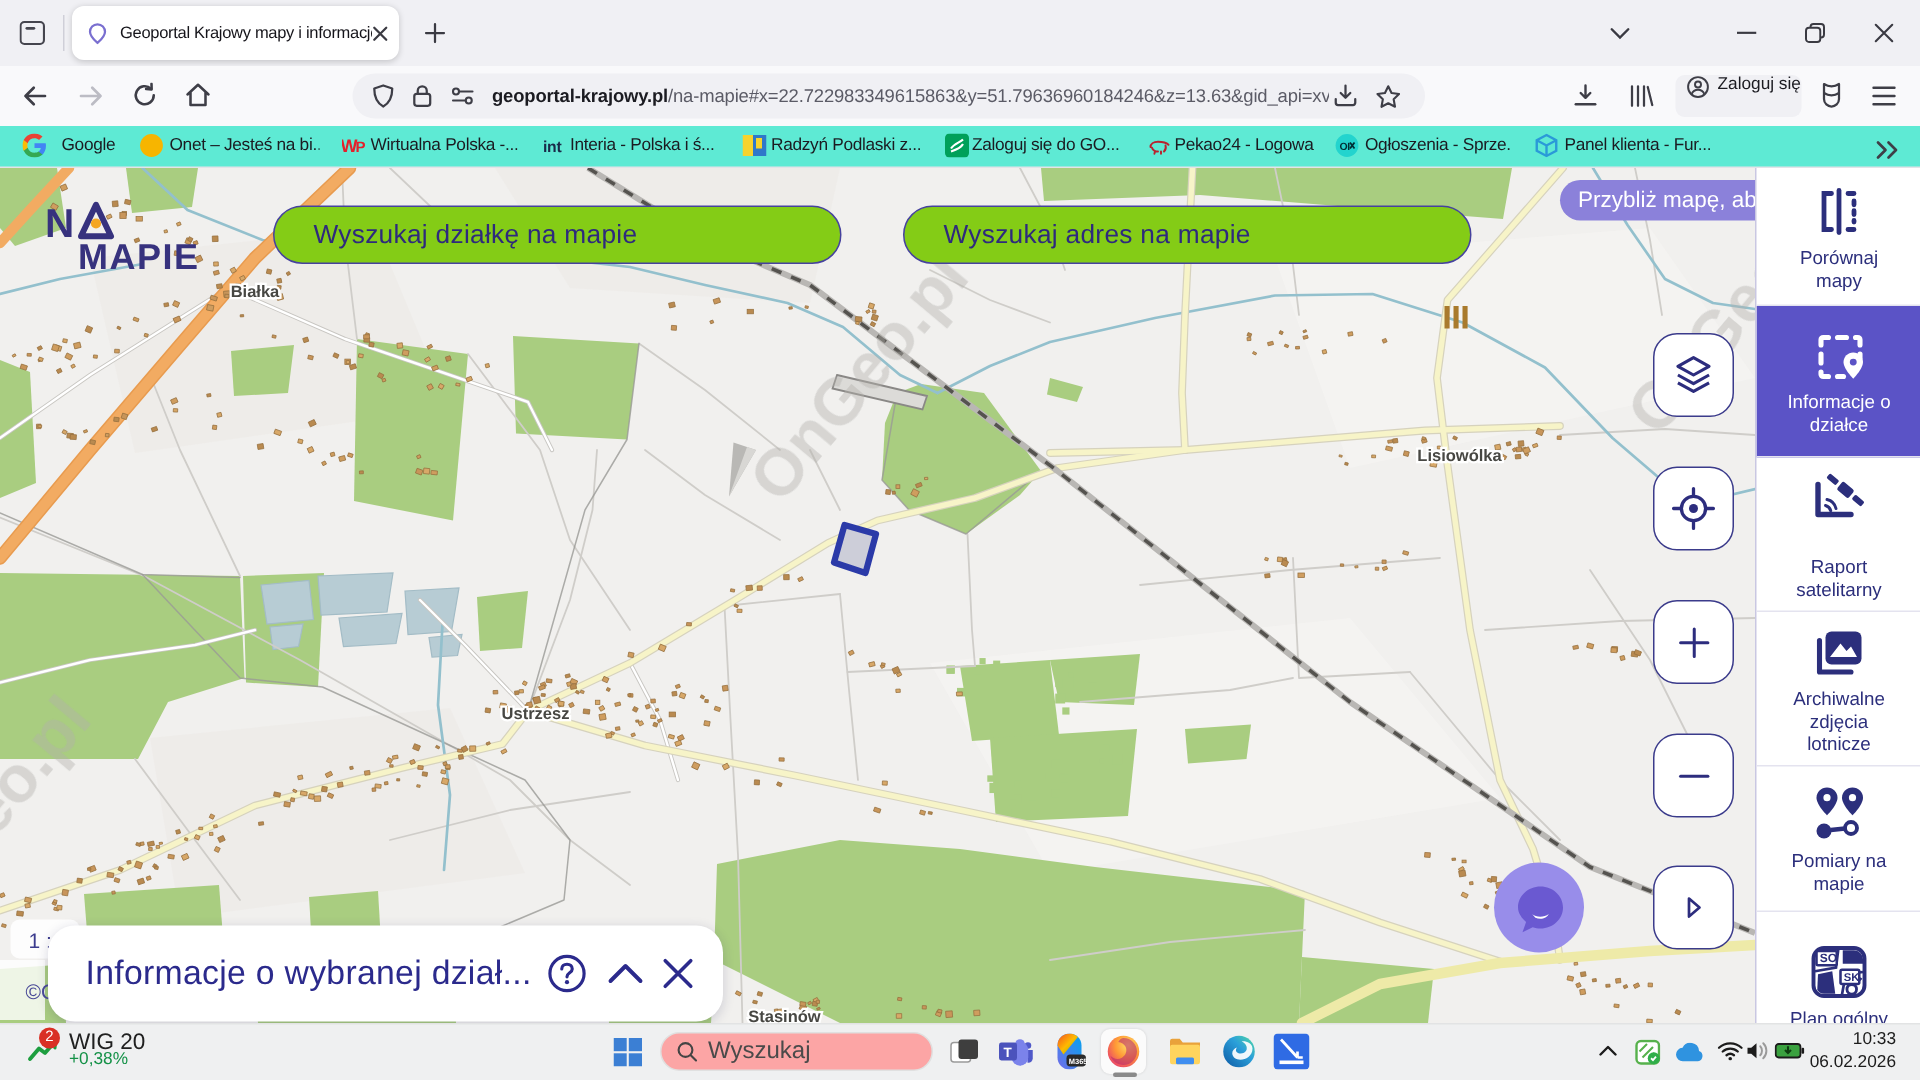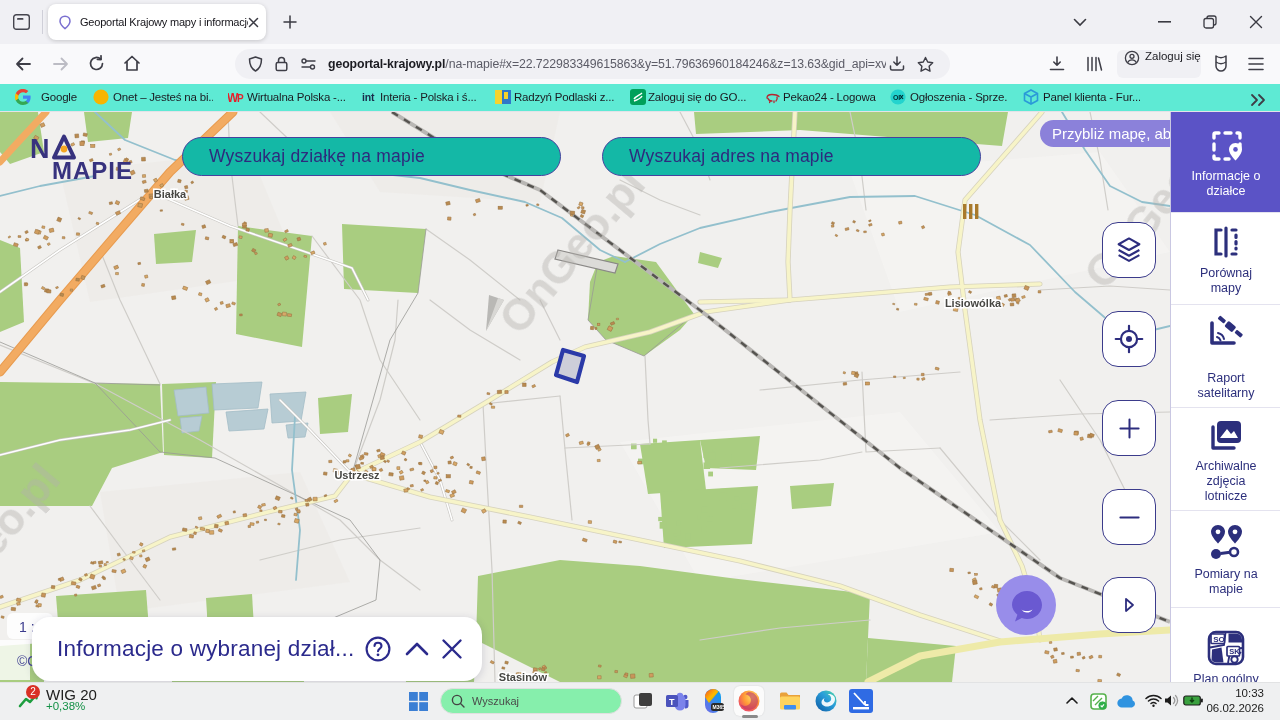--- a/index.html
+++ b/index.html
@@ -13,38 +13,38 @@
 #urlbar{position:absolute;left:235px;top:5px;width:715px;height:30px;background:#f0f0f4;border-radius:15px;display:flex;align-items:center}
 #urltext{font-size:12.3px;letter-spacing:-0.1px;white-space:nowrap;overflow:hidden;width:558px;color:#5b5b66}
 #urltext b{font-weight:bold;color:#1b1b21}
 #bookmarks{position:absolute;left:0;top:84px;width:1280px;height:28px;background:#5eead4;border-bottom:1px solid #e3e3e8;font-size:11.5px;letter-spacing:-0.2px;color:#1b1b21}
 .bm{display:flex;align-items:center;white-space:nowrap}
 .bm .ic{width:16px;height:16px;margin-right:3px;flex:0 0 16px}
 .bm span{display:inline-block;overflow:hidden;white-space:nowrap}
 
 #map{position:absolute;left:0;top:112px;width:1170px;height:570px;overflow:hidden}
 
-.searchbox{position:absolute;height:39px;background:#14b8a6;border:1.6px solid #46429e;border-radius:21px;display:flex;align-items:center;padding-left:26px;font-size:17.5px;color:#2e2a7d;letter-spacing:.2px}
+.searchbox{position:absolute;height:39px;background:#84cc16;border:1.6px solid #46429e;border-radius:21px;display:flex;align-items:center;padding-left:26px;font-size:17.5px;color:#2e2a7d;letter-spacing:.2px}
 
 #sidebar{position:absolute;left:1170px;top:112px;width:110px;height:570px;background:#fff;border-left:1px solid #c9c7e2;overflow:hidden}
 .side-item{width:110px;display:flex;flex-direction:column;align-items:center;justify-content:center;border-bottom:1px solid #e4e3ef;color:#2c2f7c;text-align:center;font-size:12.5px;line-height:15px}
 .side-item.active{background:#5b53c6;color:#fff}
 
 .mbtn{position:absolute;left:1102px;width:54px;height:56px;background:#fff;border:1.3px solid #3b3b8b;border-radius:16px;display:flex;align-items:center;justify-content:center}
 
 #panel{position:absolute;left:32px;top:617px;width:450px;height:64px;background:#fff;border-radius:18px;box-shadow:0 2px 8px rgba(40,40,90,.18);display:flex;align-items:center}
 #panel .t{font-size:22.5px;color:#2b2a8c;margin-left:25px;letter-spacing:.2px}
 #panel{overflow:visible}
 
 #tooltip{position:absolute;left:1040px;top:120px;width:130px;height:27px;background:#8b81da;color:#fff;border-radius:14px 0 0 14px;font-size:15px;display:flex;align-items:center;padding-left:12px;white-space:nowrap;overflow:hidden}
 
 #taskbar{position:absolute;left:0;top:682px;width:1280px;height:38px;background:#eff0f1;border-top:1px solid #e2e3e4}
 .tb-ic{position:absolute;top:689px;width:24px;height:24px}
 #clock{position:absolute;right:16px;top:686px;text-align:right;font-size:11.5px;line-height:14.5px;color:#1c1c1c}
-#searchpill{position:absolute;left:440px;top:688px;width:182px;height:26px;background:#86efac;border:1px solid #e0e0e0;border-radius:13px;display:flex;align-items:center;font-size:11px;color:#4a4a4a}
+#searchpill{position:absolute;left:440px;top:688px;width:182px;height:26px;background:#fca5a5;border:1px solid #e0e0e0;border-radius:13px;display:flex;align-items:center;font-size:16px;color:#4a4a4a}
 svg{display:block}
 </style></head>
 <body>
 <div id="stage">
 
 <div id="tabstrip">
   <svg class="abs" style="left:13px;top:14px" width="17" height="16" viewBox="0 0 17 16">
         <rect x="0.7" y="0.7" width="15.6" height="14.6" rx="2.6" fill="none" stroke="#45454e" stroke-width="1.4"></rect>
         <rect x="4" y="4" width="6.5" height="1.8" rx="0.9" fill="#45454e"></rect>
       </svg>
@@ -859,46 +859,46 @@
       </svg>
   <svg style="position:absolute;left:373px;top:25px" width="24" height="14" viewBox="0 0 24 14">
         <path d="M2 12 L12 2 L22 12" fill="none" stroke="#2b2a8c" stroke-width="2.6" stroke-linecap="round" stroke-linejoin="round"></path>
       </svg>
   <svg style="position:absolute;left:409px;top:21px" width="22" height="22" viewBox="0 0 22 22">
         <path d="M2.5 2.5 L19.5 19.5 M19.5 2.5 L2.5 19.5" stroke="#2b2a8c" stroke-width="2.4" stroke-linecap="round"></path>
       </svg>
 </div>
 
 <div id="sidebar">
+      <div class="side-item" style="height:92px">
+        <svg width="40" height="40" viewBox="0 0 40 40">
+          <g stroke="#2c2f7c" fill="none">
+            <path d="M15 8 H10 V32 H15" stroke-width="3.2" stroke-linecap="round"></path>
+            <path d="M20 6 V34" stroke-width="3.2" stroke-linecap="round"></path>
+            <path d="M26 8 H30 M26 32 H30" stroke-width="3.2" stroke-linecap="round"></path>
+            <path d="M30 13 V27" stroke-width="3.2" stroke-dasharray="2.5 4" stroke-linecap="round"></path>
+          </g>
+        </svg>
+        <div style="margin-top:4px">Porównaj<br>mapy</div>
+      </div>
       <div class="side-item active" style="height:101px">
         <svg width="40" height="40" viewBox="0 0 40 40">
           <g stroke="#FFF" stroke-width="3.4" fill="none" stroke-linecap="round">
             <path d="M8 13 V9.5 a1.5 1.5 0 0 1 1.5-1.5 H13"></path>
             <path d="M19 8 H25"></path>
             <path d="M31 8 h1.5 a1.5 1.5 0 0 1 1.5 1.5 V13"></path>
             <path d="M34 19 V22"></path>
             <path d="M8 19 V25"></path>
             <path d="M8 31 v1.5 a1.5 1.5 0 0 0 1.5 1.5 H13"></path>
             <path d="M19 34 H23"></path>
           </g>
           <path d="M29.5 18 c3.6 0 6.5 2.9 6.5 6.4 0 4.6-6.5 11.1-6.5 11.1 s-6.5-6.5-6.5-11.1 c0-3.5 2.9-6.4 6.5-6.4z" fill="#fff"></path>
           <circle cx="29.5" cy="24.4" r="2.3" fill="#5b53c6"></circle>
         </svg>
         <div style="margin-top:4px">Informacje o<br>działce</div>
-      </div>
-      <div class="side-item" style="height:92px">
-        <svg width="40" height="40" viewBox="0 0 40 40">
-          <g stroke="#2c2f7c" fill="none">
-            <path d="M15 8 H10 V32 H15" stroke-width="3.2" stroke-linecap="round"></path>
-            <path d="M20 6 V34" stroke-width="3.2" stroke-linecap="round"></path>
-            <path d="M26 8 H30 M26 32 H30" stroke-width="3.2" stroke-linecap="round"></path>
-            <path d="M30 13 V27" stroke-width="3.2" stroke-dasharray="2.5 4" stroke-linecap="round"></path>
-          </g>
-        </svg>
-        <div style="margin-top:4px">Porównaj<br>mapy</div>
       </div>
       <div class="side-item" style="height:103px">
         <svg width="44" height="40" viewBox="0 0 44 40">
           <path d="M8 12 V32 H30" fill="none" stroke="#2c2f7c" stroke-width="3.6" stroke-linecap="round" stroke-linejoin="round"></path>
           <g transform="rotate(40 26 16)">
             <rect x="21" y="12" width="10" height="7" rx="1.5" fill="#2c2f7c"></rect>
             <rect x="11" y="13.5" width="8" height="4" rx="1" fill="#2c2f7c"></rect>
             <rect x="33" y="13.5" width="8" height="4" rx="1" fill="#2c2f7c"></rect>
           </g>
           <path d="M14 22 a8 8 0 0 1 6 6 M13 26 a5 5 0 0 1 3.5 3.5" fill="none" stroke="#2c2f7c" stroke-width="2" stroke-linecap="round"></path>

